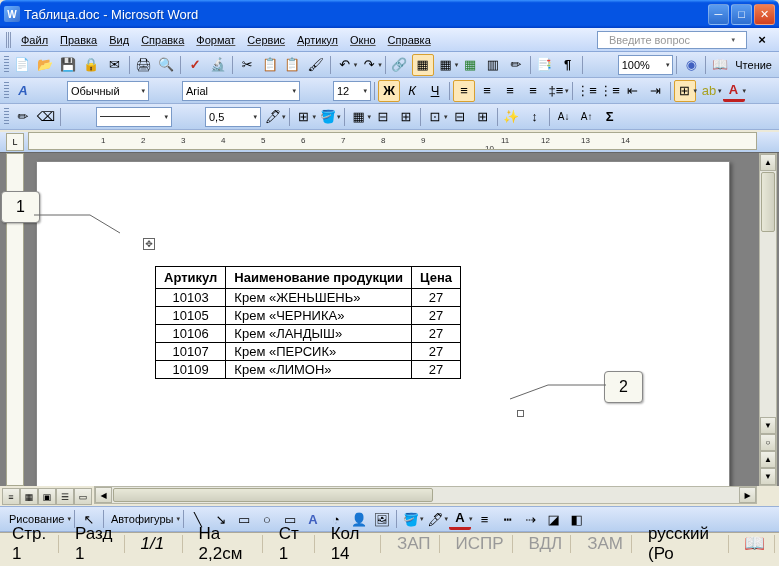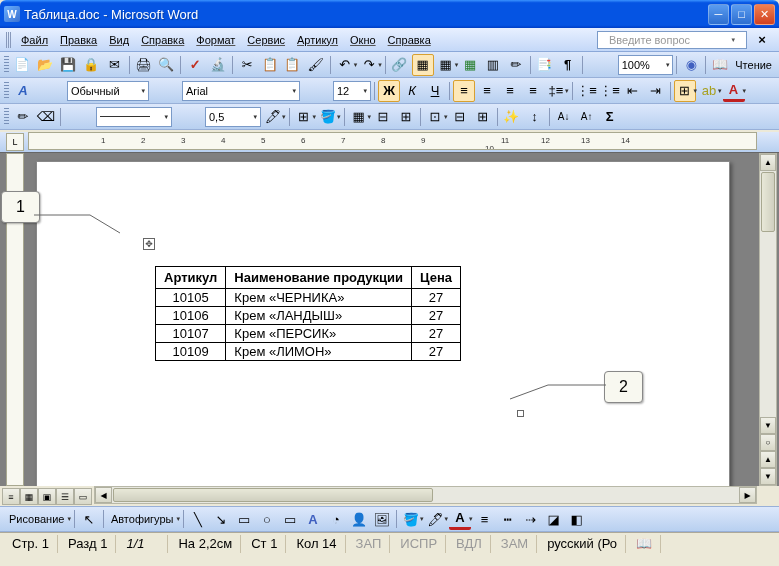--- a/index.html
+++ b/index.html
@@ -65,21 +65,21 @@
 .hscroll{height:18px;background:#e8e8e0;border:1px solid #b8b8a8;display:flex;margin:0 2px;}
 .hscroll .sbtn{width:17px;background:linear-gradient(#f0f0e8,#d8d8c8);border:1px solid #b0b0a0;display:flex;align-items:center;justify-content:center;font-size:8px;}
 .hscroll .thumb{width:320px;margin:1px;background:linear-gradient(to bottom,#e8e8d8,#d0d0c0);border:1px solid #a8a890;border-radius:2px;}
 .hscroll .track{flex:1;}
 
 
 .viewbtns{position:absolute;left:2px;bottom:0;display:flex;height:18px;}
 .viewbtns .vb{width:18px;height:17px;background:linear-gradient(#f0f0e8,#d8d8c8);border:1px solid #b0b0a0;display:flex;align-items:center;justify-content:center;font-size:9px;}
 
 
-.statusbar { height:22px; background:#ece9d8; border-top:1px solid #aca899; display:flex; align-items:center; font-size:13px; padding:0 4px; gap:2px;}
+.statusbar { height:22px; background:#ece9d8; border-top:1px solid #aca899; display:flex; align-items:center; font-size:17px; padding:0 4px; gap:8px;}
 .statusbar .cell{padding:0 8px; border-right:1px solid #c8c0a8; height:18px; display:flex; align-items:center;}
 .statusbar .dim{color:#999;}
 
 
 .drawbar { height:26px; background:linear-gradient(to bottom,#dde8fb,#b8d0f0); display:flex; align-items:center; padding:0 4px; gap:1px; border-top:1px solid #98b0d8; border-bottom:1px solid #98b0d8; font-size:11px;}
 
 
 .tabind{position:absolute;left:6px;width:18px;height:18px;background:#f8f8f0;border:1px solid #a8a890;display:flex;align-items:center;justify-content:center;font-size:9px;}
 </style>
 </head>
@@ -289,20 +289,25 @@
       <table class="datatable">
         <thead>
             <tr id="thead-row">
               <th>Артикул</th>
               <th>Наименование продукции</th>
               <th>Цена</th>
             </tr>
           </thead>
         <tbody id="tbody">
             <tr>
+              <td class="c1">10103</td>
+              <td class="c2">Крем   «ЖЕНЬШЕНЬ»</td>
+              <td class="c3">27</td>
+            </tr>
+            <tr>
               <td class="c1">10105</td>
               <td class="c2">Крем   «ЧЕРНИКА»</td>
               <td class="c3">27</td>
             </tr>
             <tr>
               <td class="c1">10106</td>
               <td class="c2">Крем   «ЛАНДЫШ»</td>
               <td class="c3">27</td>
             </tr>
             <tr>

